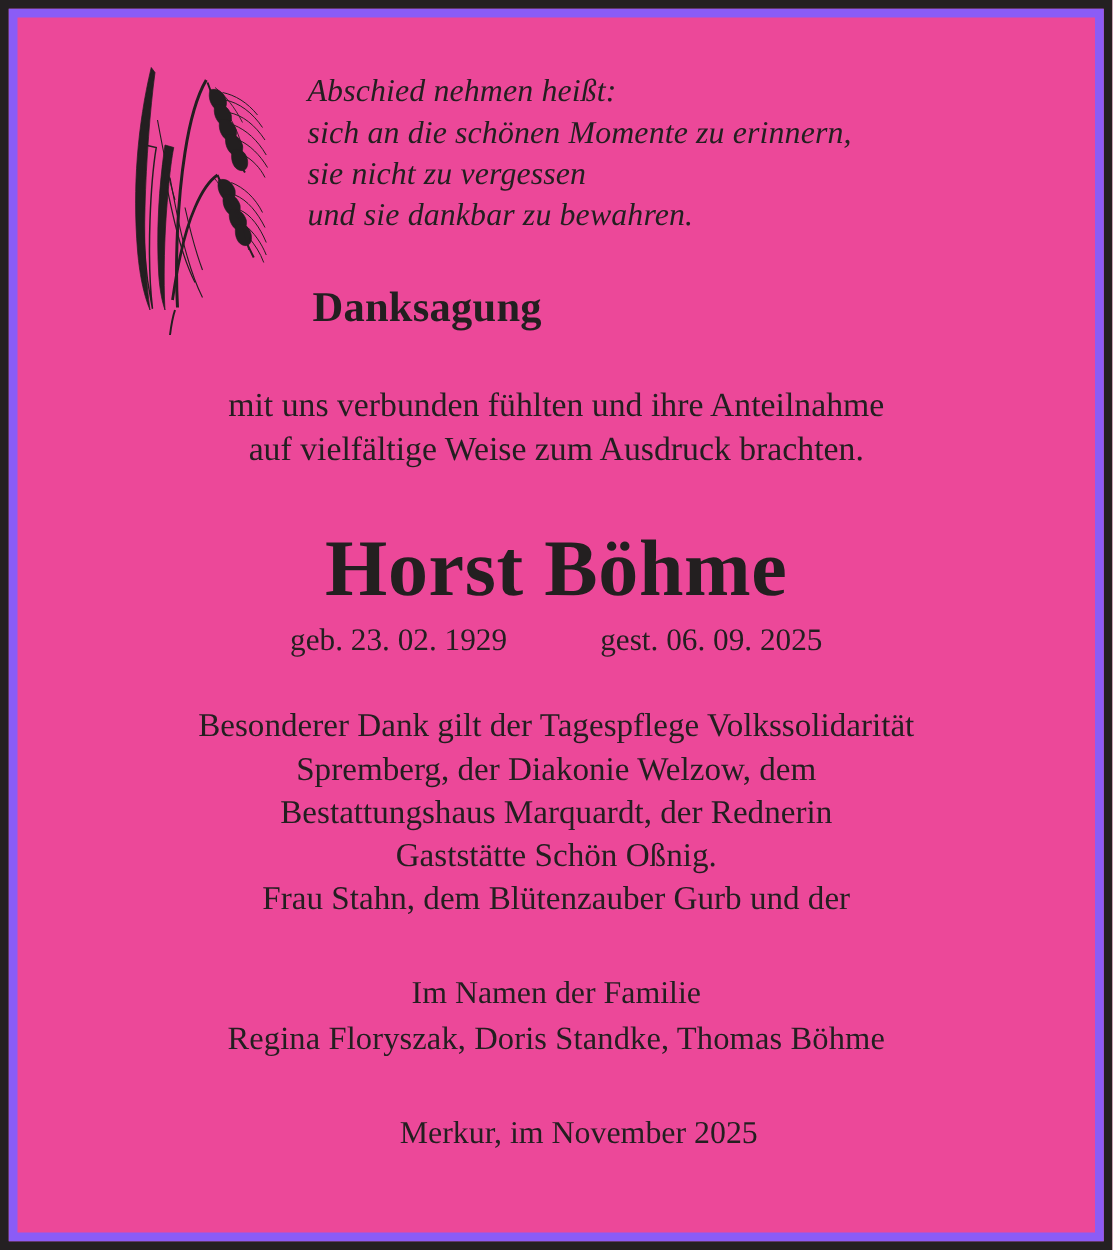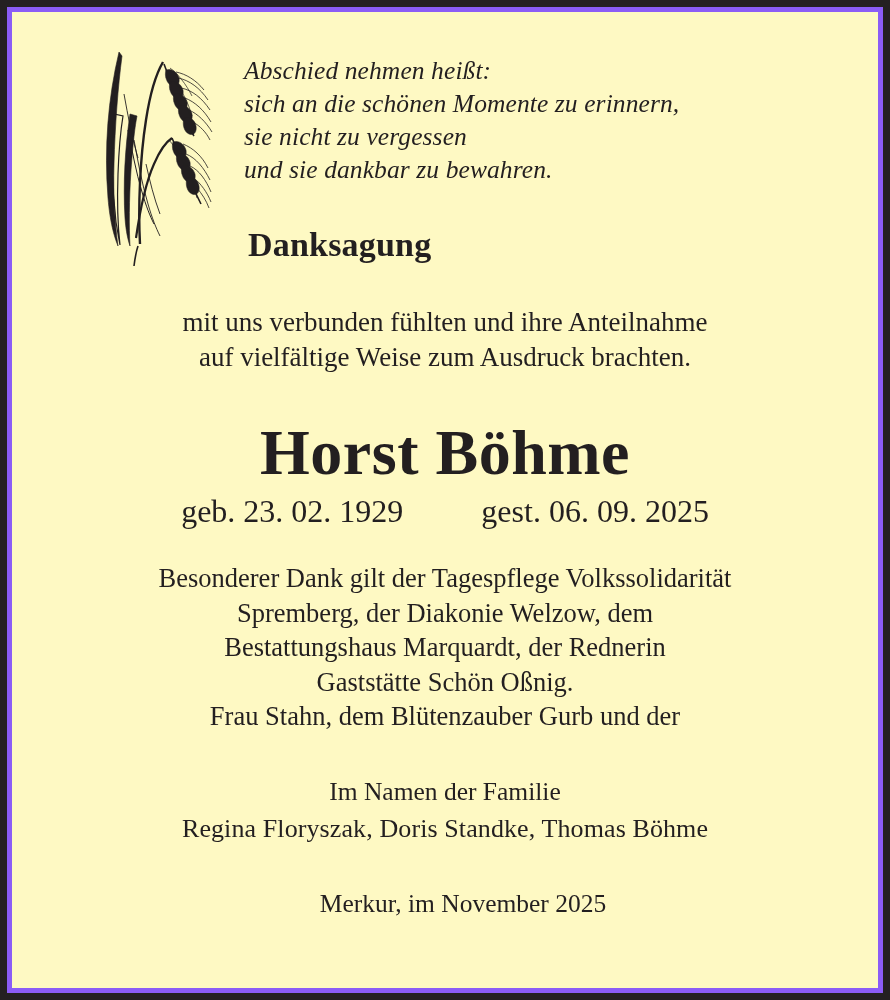--- a/index.html
+++ b/index.html
@@ -20,22 +20,22 @@
     background: #242022;
     padding: 7px;
     overflow: hidden;
   }
 
   .notice-inner {
     position: relative;
     width: 100%;
     height: 100%;
     box-sizing: border-box;
-    background: #fef9c3;
-    border: 5px solid #8b5cf6;
+    background: #ec4899;
+    border: 7px solid #8b5cf6;
     overflow: hidden;
   }
 
   
   .top-block {
     position: relative;
     height: 260px;
   }
 
   .ornament {
@@ -92,21 +92,21 @@
   .deceased-name {
     margin-top: 44px;
     font-size: 64px;
     font-weight: bold;
     letter-spacing: 0.5px;
     line-height: 70px;
   }
 
   .dates {
     margin-top: 8px;
-    font-size: 32px;
+    font-size: 25px;
     line-height: 30px;
   }
   .dates .gap {
     display: inline-block;
     width: 62px;
   }
 
   .para-thanks {
     margin-top: 35px;
     font-size: 26.5px;

